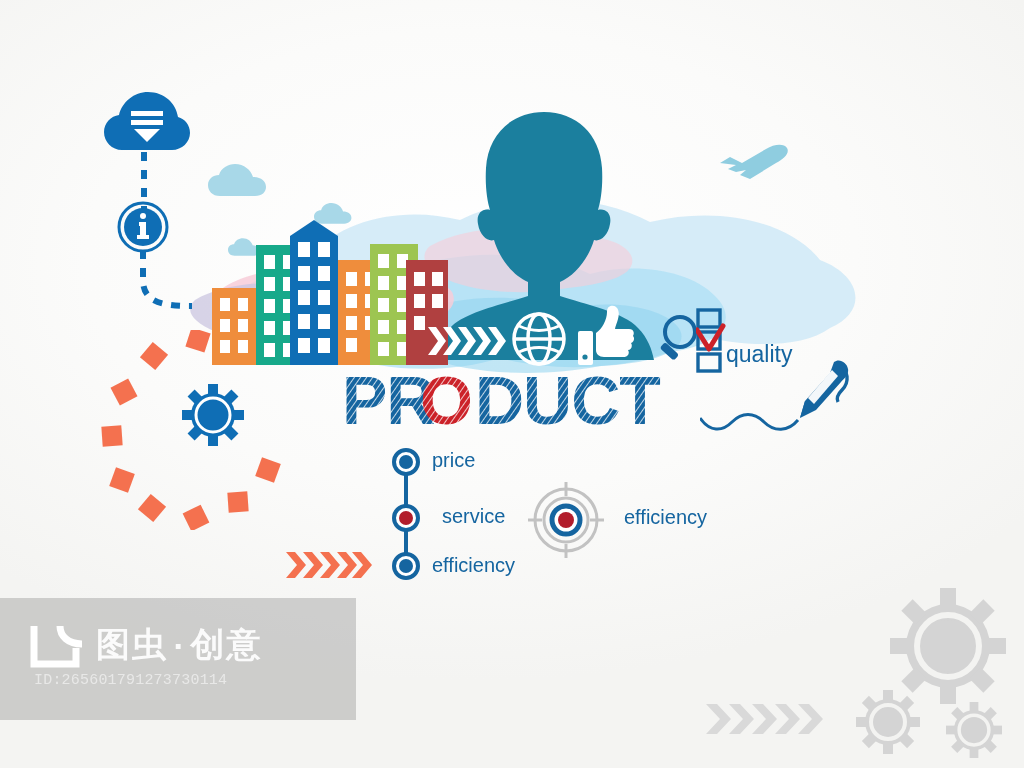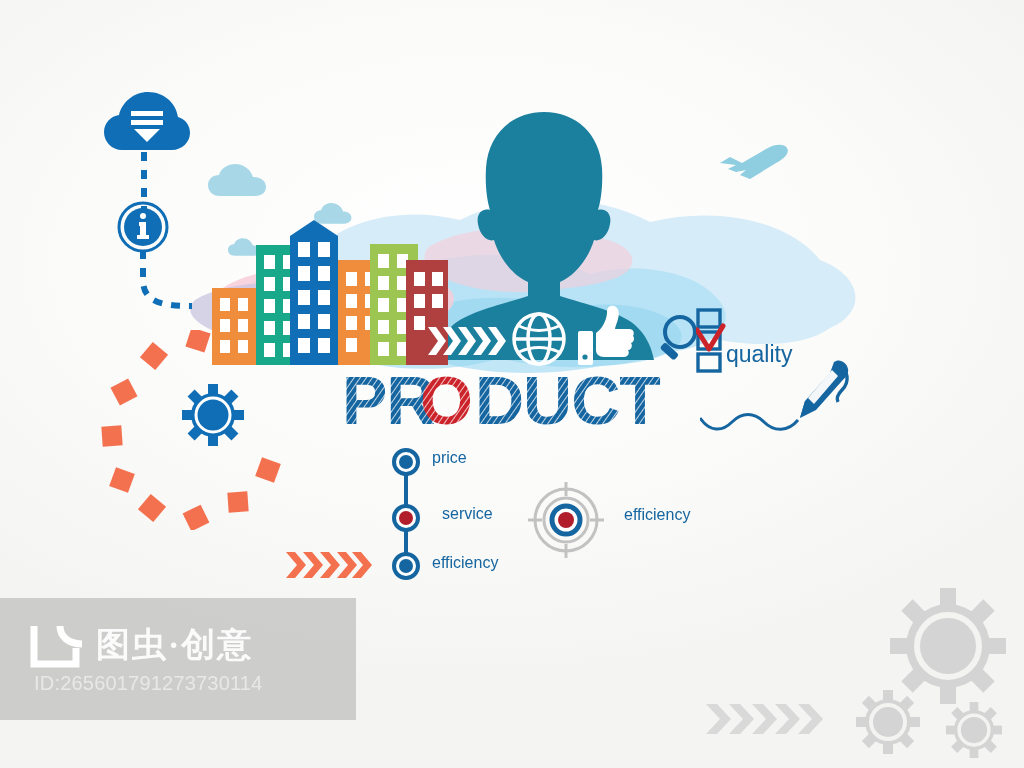--- a/index.html
+++ b/index.html
@@ -11,45 +11,45 @@
   #stage{
     position:relative;width:1024px;height:768px;
     background:
       radial-gradient(ellipse 700px 420px at 46% 34%, #ffffff 0%, #fbfbfa 55%, #f4f4f2 100%);
     overflow:hidden;
   }
   .abs{position:absolute;}
 
   
   .lbl{
-    position:absolute;color:#1565a0;font-size:16px;
+    position:absolute;color:#1565a0;font-size:20px;
     font-family:"Liberation Sans", sans-serif;white-space:nowrap;
   }
   .lbl-quality{font-size:23px;}
 
   
   .bullet{position:absolute;width:28px;height:28px;border-radius:50%;
     border:4px solid #1565a0;background:#fff;box-sizing:border-box;}
   .bullet i{position:absolute;left:50%;top:50%;transform:translate(-50%,-50%);
     width:14px;height:14px;border-radius:50%;display:block;}
 
   
   #watermark{
     position:absolute;left:0;top:598px;width:356px;height:122px;
     background:rgba(150,150,150,.42);
   }
   #wm-id{
     position:absolute;left:34px;top:74px;
-    color:rgba(255,255,255,.55);font-size:20px;
-    font-family:Liberation Sans, sans-serif;letter-spacing:.2px;
+    color:rgba(255,255,255,.55);font-size:15px;
+    font-family:Liberation Mono, monospace;letter-spacing:.2px;
   }
   #wm-cn{
     position:absolute;left:96px;top:24px;
     color:rgba(255,255,255,.92);font-size:34px;font-weight:bold;
-    font-family:Liberation Serif, serif;letter-spacing:2px;
+    font-family:Liberation Mono, monospace;letter-spacing:2px;
   }
   #wm-logo{position:absolute;left:30px;top:24px;}
 </style>
 </head>
 <body>
 
 <div id="stage">
 
   <svg class="abs" style="left:180px;top:150px;" width="700" height="250" viewBox="0 0 700 250">
     <path fill="#cfe9f7" opacity="0.85" d="M120,120 C150,70 220,55 280,70 C340,40 420,45 470,72 C540,55 610,72 640,110

